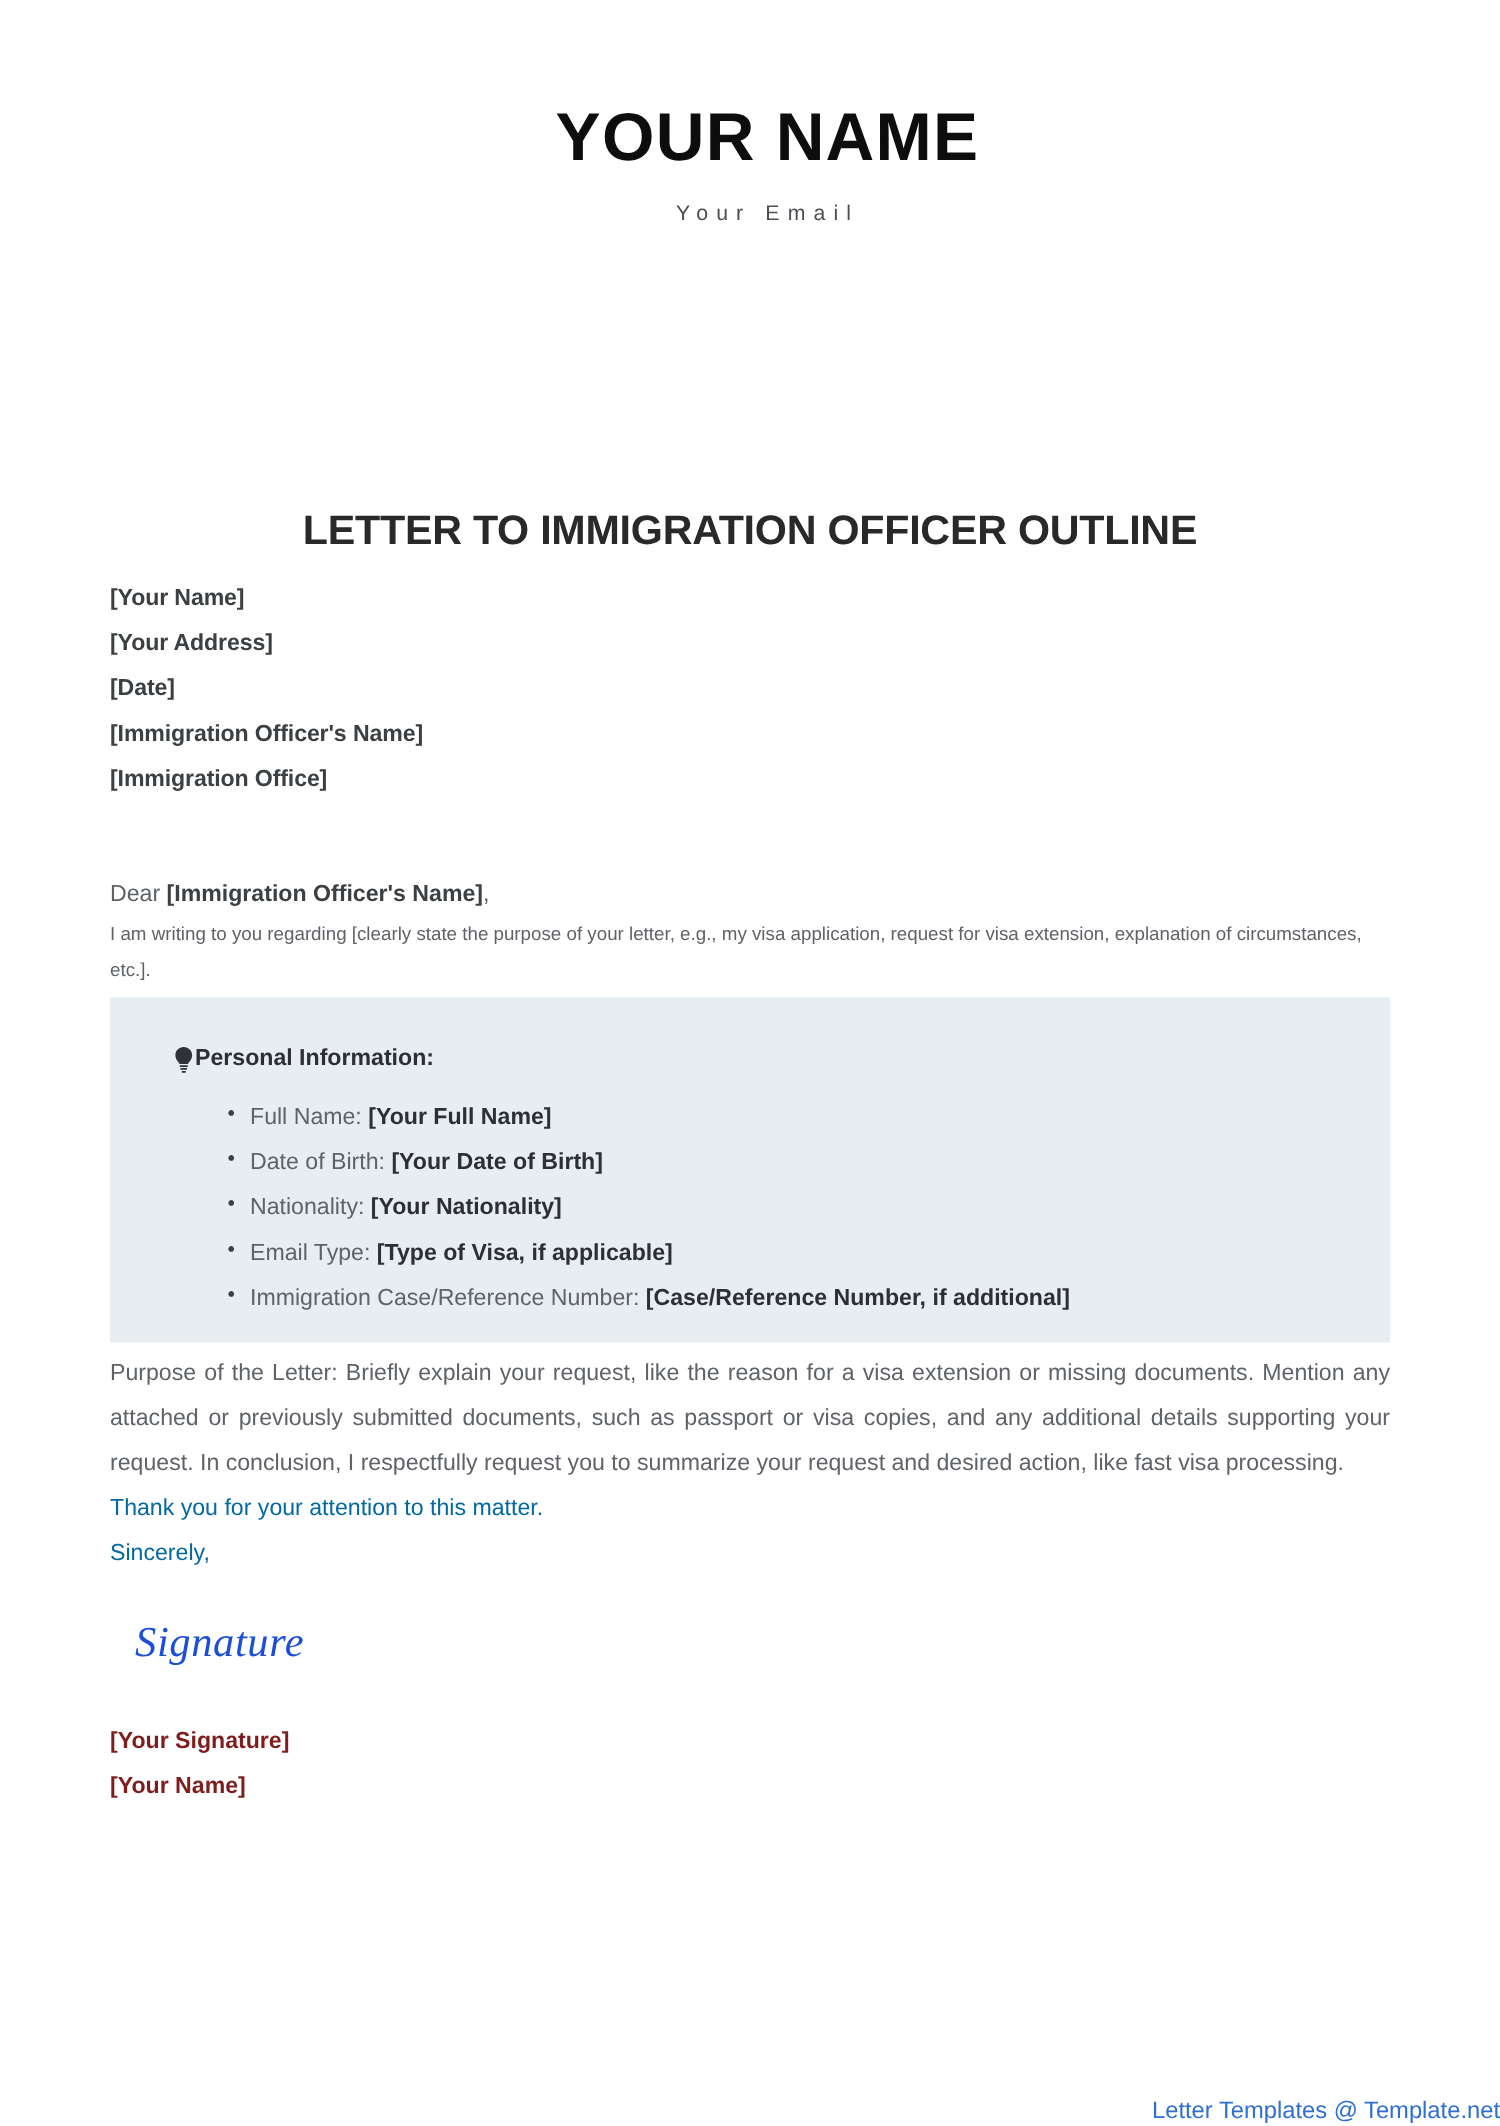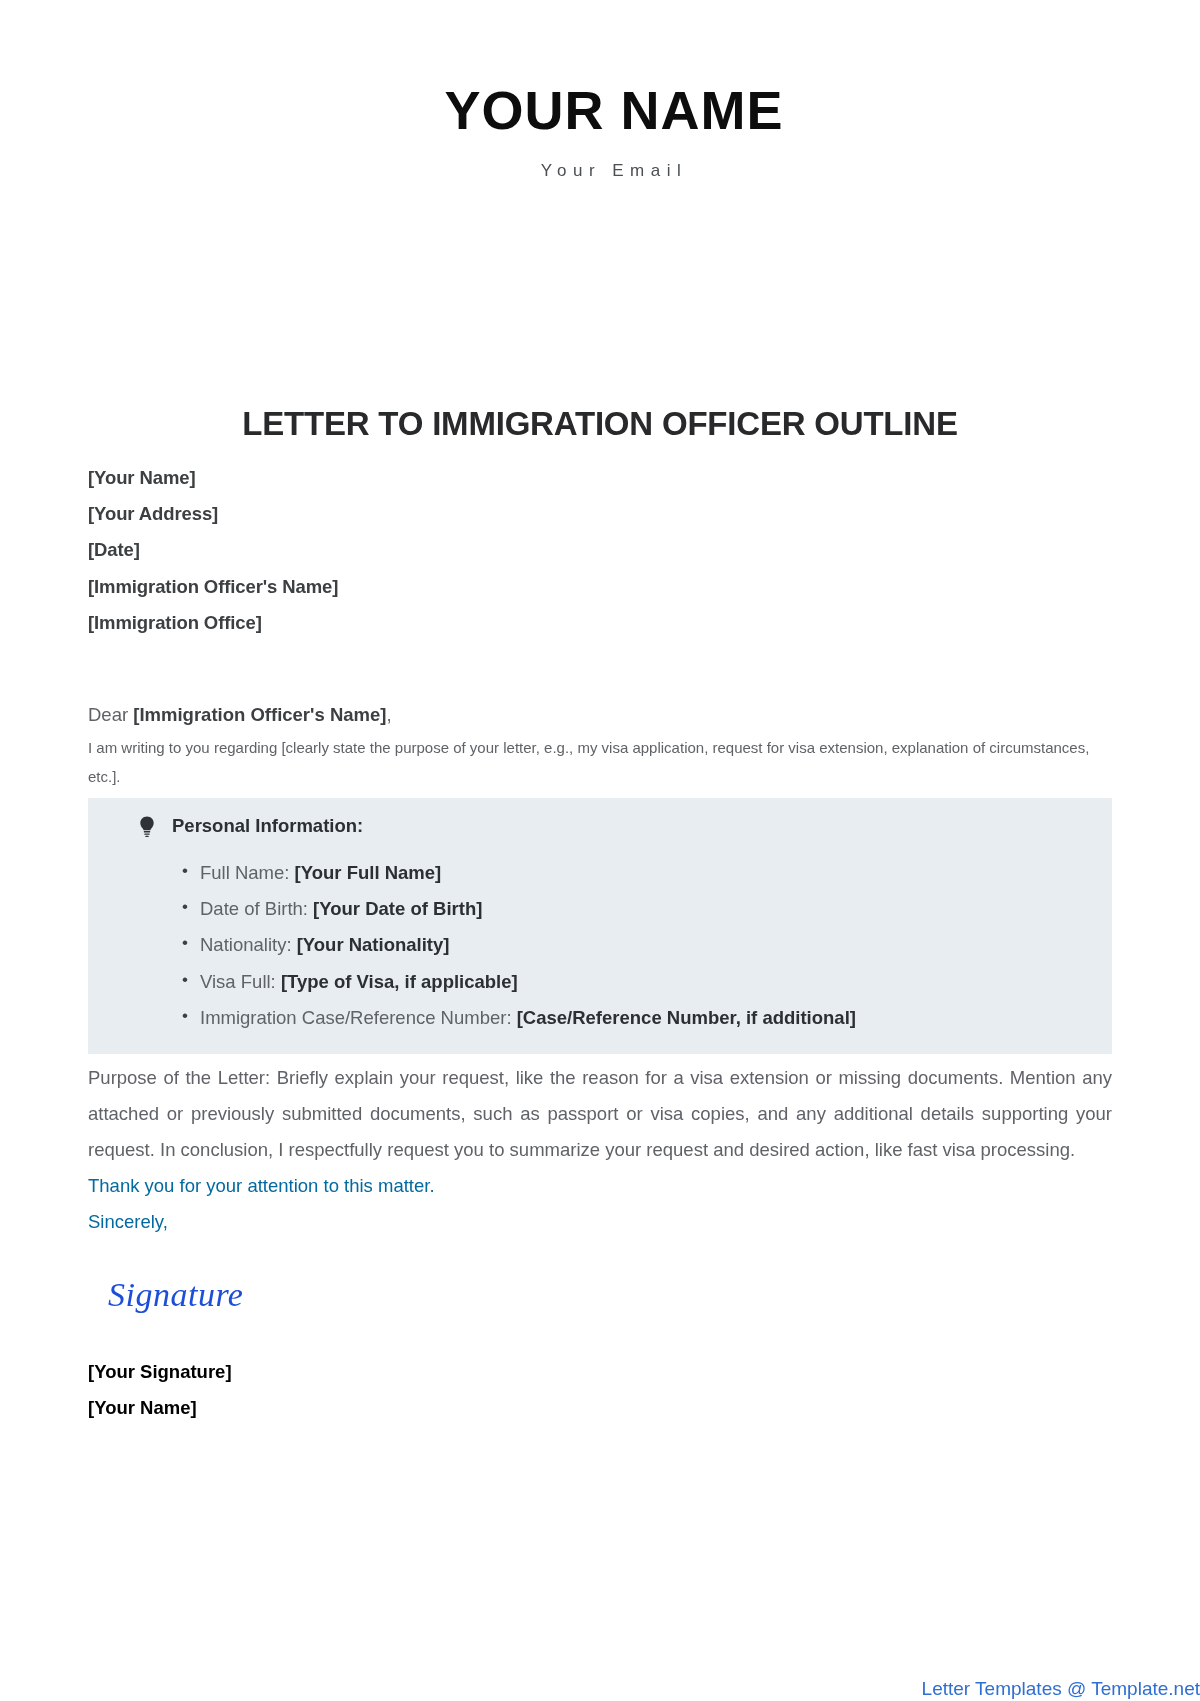--- a/index.html
+++ b/index.html
@@ -96,23 +96,24 @@
 
   
   .tip-box {
     background: #e7edf1;
     margin-top: 7px;
     padding: 16px 26px 18px 26px;
     box-sizing: border-box;
   }
   .tip-head {
     display: flex;
-    align-items: center;
-    gap: 16px;
+    align-items: flex-end;
+    gap: 0;
     padding-left: 24px;
+    margin-top: 20px;
   }
   .bulb-icon {
     width: 18px;
     height: 22px;
     flex: 0 0 auto;
     margin-top: 1px;
   }
   .tip-title {
     font-size: 18.5px;
     font-weight: 700;
@@ -171,21 +172,21 @@
     line-height: 1;
     letter-spacing: 0.5px;
   }
 
   .sign-off-block {
     margin-top: 42px;
   }
   .sign-off-line {
     font-size: 18.5px;
     font-weight: 700;
-    color: #000000;
+    color: #7f1d1d;
     line-height: 1.97;
   }
 
   
   .footer {
     position: absolute;
     left: 0;
     right: 0;
     top: 1678px;
     text-align: right;
@@ -233,21 +234,21 @@
           <rect x="5.8" y="15.1" width="6.4" height="1.5" rx="0.5" fill="#2f3236"></rect>
           <rect x="6.3" y="17.4" width="5.4" height="1.4" rx="0.5" fill="#2f3236"></rect>
           <rect x="7.3" y="19.7" width="3.4" height="1.4" rx="0.6" fill="#2f3236"></rect>
         </svg>
         <div class="tip-title">Personal Information:</div>
       </div>
       <ul class="tip-list">
         <li><span>Full Name: </span><b>[Your Full Name]</b></li>
         <li><span>Date of Birth: </span><b>[Your Date of Birth]</b></li>
         <li><span>Nationality: </span><b>[Your Nationality]</b></li>
-        <li><span>Visa Full: </span><b>[Type of Visa, if applicable]</b></li>
+        <li><span>Email Type: </span><b>[Type of Visa, if applicable]</b></li>
         <li><span>Immigration Case/Reference Number: </span><b>[Case/Reference Number, if additional]</b></li>
       </ul>
     </div>
 
     <p class="body-para">Purpose of the Letter: Briefly explain your request, like the reason for a visa extension or missing documents. Mention any attached or previously submitted documents, such as passport or visa copies, and any additional details supporting your request.  In conclusion, I respectfully request you to summarize your request and desired action, like fast visa processing.</p>
 
     <div class="closing-line">Thank you for your attention to this matter.</div>
     <div class="closing-line">Sincerely,</div>
 
     <div class="signature-script">Signature</div>

